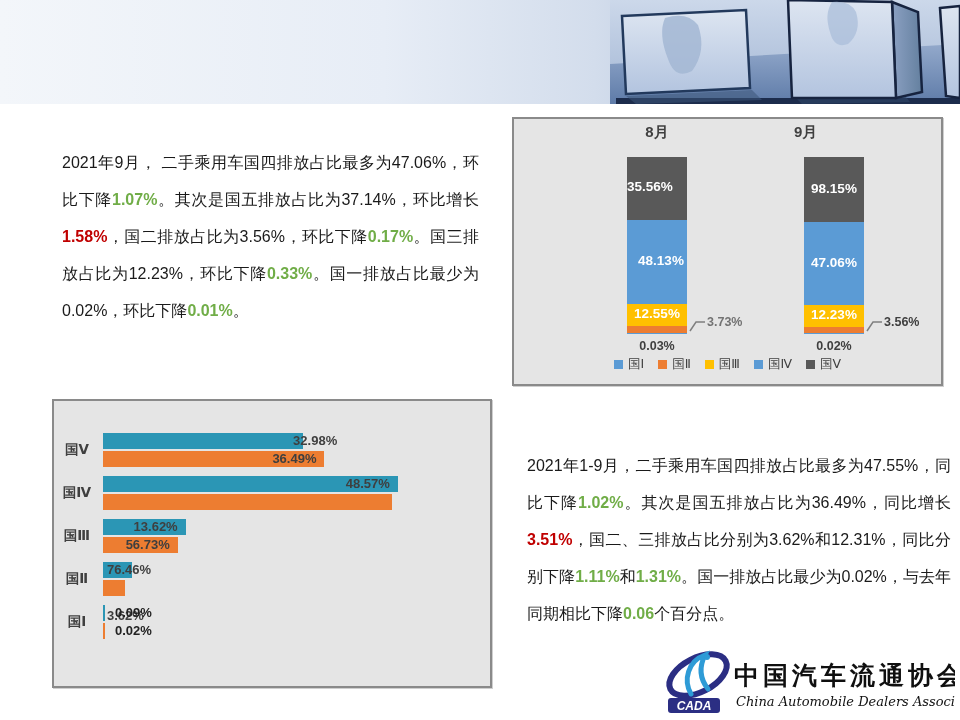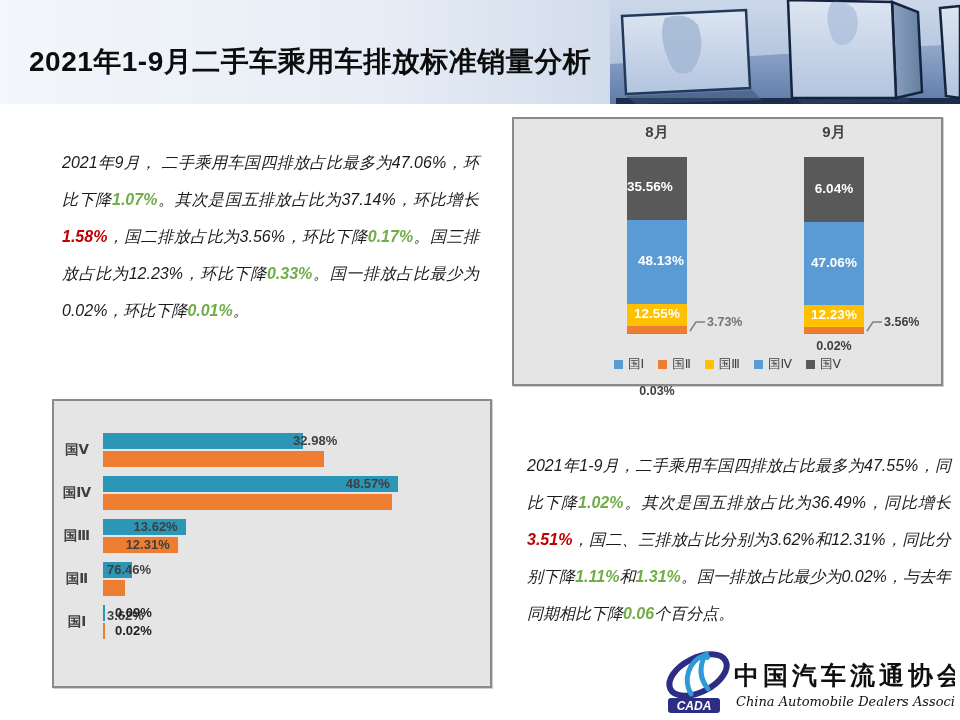--- a/index.html
+++ b/index.html
@@ -16,21 +16,20 @@
   }
   .header-cubes { position:absolute; right:0; top:0; width:350px; height:104px; }
   .slide-title {
     position:absolute; left:29px; top:43px; font-size:28px; font-weight:bold;
     color:#0d0d0d; letter-spacing:0.5px; white-space:nowrap;
   }
   
   .analysis {
     position:absolute; font-size:16px; line-height:37px; text-align:justify;
     color:#1a1a1a;
-    font-style:italic;
   }
   .analysis-left  { left:62px;  top:144px; width:417px; }
   .analysis-right { left:527px; top:447px; width:424px; }
   
   .panel {
     position:absolute; background:#e5e5e5; border:2px solid #8a8a8a;
     box-shadow:1px 1px 0 #cfcfcf;
   }
   .panel-top    { left:512px; top:117px; width:431px; height:269px; }
   .panel-bottom { left:52px;  top:399px; width:440px; height:289px; }
@@ -69,54 +68,53 @@
     <polygon points="12,16 136,10 140,88 16,94" fill="url(#gFace)" stroke="#22395c" stroke-width="2.5"></polygon>
     <path d="M55,18 q22,-7 33,7 q9,26 -6,46 q-17,9 -24,-12 q-10,-25 -3,-41 z" fill="#a3b7d4" opacity="0.85"></path>
 
     <polygon points="184,96 292,92 300,102 192,104" fill="#2e4668" opacity="0.6"></polygon>
     <polygon points="282,2 308,12 312,92 286,98" fill="url(#gSide)" stroke="#16233f" stroke-width="2.5"></polygon>
     <polygon points="178,0 282,2 286,98 182,98" fill="url(#gFace)" stroke="#16233f" stroke-width="2.5"></polygon>
     <path d="M222,2 q18,-2 24,10 q6,20 -8,32 q-14,5 -18,-12 q-6,-18 2,-30 z" fill="#a8bcd8" opacity="0.7"></path>
 
     <polygon points="330,8 350,6 350,98 336,96" fill="url(#gFace)" stroke="#16233f" stroke-width="2.5"></polygon>
   </svg>
-  <h1 class="slide-title">2021年1-9月二手车乘用车排放标准销量分析</h1>
 </div>
 
 <p class="analysis analysis-left" id="leftText"><span>2021年9月， 二手乘用车国四排放占比最多为47.06%，环比下降</span><span style="color: rgb(112, 173, 71); font-weight: bold;">1.07%</span><span>。其次是国五排放占比为37.14%，环比增长</span><span style="color: rgb(192, 0, 0); font-weight: bold;">1.58%</span><span>，国二排放占比为3.56%，环比下降</span><span style="color: rgb(112, 173, 71); font-weight: bold;">0.17%</span><span>。国三排放占比为12.23%，环比下降</span><span style="color: rgb(112, 173, 71); font-weight: bold;">0.33%</span><span>。国一排放占比最少为0.02%，环比下降</span><span style="color: rgb(112, 173, 71); font-weight: bold;">0.01%</span><span>。</span></p>
 
 <section class="panel panel-top" id="chart1">
     <div style="left: 103px; top: 4px; width: 80px; text-align: center; font-size: 15px; font-weight: bold; color: rgb(63, 63, 63);">8月</div>
     <div style="left: 113px; top: 213.947px; width: 60px; height: 0.4px; background: rgb(91, 155, 213);"></div>
-    <div style="left: 103px; top: 220px; width: 80px; text-align: center; font-size: 12.5px; font-weight: bold; color: rgb(63, 63, 63); margin-top: 45px;">0.03%</div>
+    <div style="left: 103px; top: 220px; width: 80px; text-align: center; font-size: 12.5px; font-weight: bold; color: rgb(63, 63, 63);">0.03%</div>
     <div style="left: 113px; top: 207.382px; width: 60px; height: 6.5648px; background: rgb(237, 125, 49);"></div>
     <svg width="18" height="15" style="position: absolute; left: 174px; top: 198.665px; overflow: visible;">
       <path d="M17,4 L8,4 L2,13" stroke="#7f7f7f" stroke-width="1.5" fill="none"></path>
     </svg>
     <div style="left: 193px; top: 195.665px; font-size: 12.5px; font-weight: bold; color: #737373; white-space: nowrap;">3.73%</div>
     <div style="left: 113px; top: 185.294px; width: 60px; height: 22.088px; background: rgb(255, 192, 0);"></div>
     <div style="left: 113px; top: 187.338px; width: 60px; text-align: center; font-size: 13.5px; font-weight: bold; color: rgb(255, 255, 255);">12.55%</div>
     <div style="left: 113px; top: 100.586px; width: 60px; height: 84.7088px; background: rgb(91, 155, 213);"></div>
     <div style="left: 113px; top: 133.94px; width: 60px; text-align: center; font-size: 13.5px; font-weight: bold; color: rgb(255, 255, 255); padding-left: 8px;">48.13%</div>
     <div style="left: 113px; top: 38px; width: 60px; height: 62.5856px; background: rgb(89, 89, 89);"></div>
     <div style="left: 113px; top: 60.2928px; width: 40px; text-align: center; font-size: 13.5px; font-weight: bold; color: rgb(255, 255, 255);">35.56%</div>
-    <div style="left: 280px; top: 4px; width: 80px; text-align: center; font-size: 15px; font-weight: bold; color: rgb(63, 63, 63);">9月</div>
+    <div style="left: 280px; top: 4px; width: 80px; text-align: left; font-size: 15px; font-weight: bold; color: rgb(63, 63, 63);">9月</div>
     <div style="left: 290px; top: 213.965px; width: 60px; height: 0.4px; background: rgb(91, 155, 213);"></div>
     <div style="left: 280px; top: 220px; width: 80px; text-align: center; font-size: 12.5px; font-weight: bold; color: rgb(63, 63, 63);">0.02%</div>
     <div style="left: 290px; top: 207.699px; width: 60px; height: 6.2656px; background: rgb(237, 125, 49);"></div>
     <svg width="18" height="15" style="position: absolute; left: 351px; top: 198.832px; overflow: visible;">
       <path d="M17,4 L8,4 L2,13" stroke="#7f7f7f" stroke-width="1.5" fill="none"></path>
     </svg>
     <div style="left: 370px; top: 195.832px; font-size: 12.5px; font-weight: bold; color: rgb(63, 63, 63); white-space: nowrap;">3.56%</div>
     <div style="left: 290px; top: 186.174px; width: 60px; height: 21.5248px; background: rgb(255, 192, 0);"></div>
     <div style="left: 290px; top: 187.937px; width: 60px; text-align: center; font-size: 13.5px; font-weight: bold; color: rgb(255, 255, 255);">12.23%</div>
     <div style="left: 290px; top: 103.349px; width: 60px; height: 82.8256px; background: rgb(91, 155, 213);"></div>
     <div style="left: 290px; top: 135.762px; width: 60px; text-align: center; font-size: 13.5px; font-weight: bold; color: rgb(255, 255, 255);">47.06%</div>
     <div style="left: 290px; top: 37.9824px; width: 60px; height: 65.3664px; background: rgb(89, 89, 89);"></div>
-    <div style="left: 290px; top: 61.6656px; width: 60px; text-align: center; font-size: 13.5px; font-weight: bold; color: rgb(255, 255, 255);">6.04%</div>
+    <div style="left: 290px; top: 61.6656px; width: 60px; text-align: center; font-size: 13.5px; font-weight: bold; color: rgb(255, 255, 255);">98.15%</div>
     <div style="position: absolute; left: 0px; top: 237px; width: 100%; display: flex; justify-content: center; align-items: center; gap: 14px;">
       <div style="display: flex; align-items: center; gap: 5px; position: static;">
         <div style="position: static; width: 9px; height: 9px; background: rgb(91, 155, 213);"></div>
         <div style="position: static; font-size: 12.5px; color: rgb(64, 64, 64); font-weight: normal; white-space: nowrap;">国Ⅰ</div>
       </div>
       <div style="display: flex; align-items: center; gap: 5px; position: static;">
         <div style="position: static; width: 9px; height: 9px; background: rgb(237, 125, 49);"></div>
         <div style="position: static; font-size: 12.5px; color: rgb(64, 64, 64); font-weight: normal; white-space: nowrap;">国Ⅱ</div>
       </div>
       <div style="display: flex; align-items: center; gap: 5px; position: static;">
@@ -132,29 +130,30 @@
         <div style="position: static; font-size: 12.5px; color: rgb(64, 64, 64); font-weight: normal; white-space: nowrap;">国Ⅴ</div>
       </div>
     </div>
   </section>
 
 <section class="panel panel-bottom" id="chart2">
     <div style="left: 2px; top: 40px; width: 42px; text-align: center; font-size: 13.5px; font-weight: bold; color: rgb(63, 63, 63);">国Ⅴ</div>
     <div style="left: 49px; top: 32px; width: 200.189px; height: 16px; background: rgb(43, 150, 181);"></div>
     <div style="top: 32px; font-size: 13px; font-weight: bold; color: rgb(63, 63, 63); line-height: 16px; white-space: nowrap; left: 49px; width: 192.189px; text-align: right; margin-left: 42px;">32.98%</div>
     <div style="left: 49px; top: 50px; width: 221.494px; height: 16px; background: rgb(237, 125, 49);"></div>
+    <div style="top: 50px; font-size: 13px; font-weight: bold; color: rgb(63, 63, 63); line-height: 16px; white-space: nowrap; left: 49px; width: 213.494px; text-align: right;">36.49%</div>
     <div style="left: 2px; top: 83px; width: 42px; text-align: center; font-size: 13.5px; font-weight: bold; color: rgb(63, 63, 63);">国Ⅳ</div>
     <div style="left: 49px; top: 75px; width: 294.82px; height: 16px; background: rgb(43, 150, 181);"></div>
     <div style="top: 75px; font-size: 13px; font-weight: bold; color: rgb(63, 63, 63); line-height: 16px; white-space: nowrap; left: 49px; width: 286.82px; text-align: right;">48.57%</div>
     <div style="left: 49px; top: 93px; width: 288.628px; height: 16px; background: rgb(237, 125, 49);"></div>
     <div style="left: 2px; top: 126px; width: 42px; text-align: center; font-size: 13.5px; font-weight: bold; color: rgb(63, 63, 63);">国Ⅲ</div>
     <div style="left: 49px; top: 118px; width: 82.6734px; height: 16px; background: rgb(43, 150, 181);"></div>
     <div style="top: 118px; font-size: 13px; font-weight: bold; color: rgb(63, 63, 63); line-height: 16px; white-space: nowrap; left: 49px; width: 74.6734px; text-align: right;">13.62%</div>
     <div style="left: 49px; top: 136px; width: 74.7217px; height: 16px; background: rgb(237, 125, 49);"></div>
-    <div style="top: 136px; font-size: 13px; font-weight: bold; color: rgb(63, 63, 63); line-height: 16px; white-space: nowrap; left: 49px; width: 66.7217px; text-align: right;">12.31%</div>
+    <div style="top: 136px; font-size: 13px; font-weight: bold; color: rgb(63, 63, 63); line-height: 16px; white-space: nowrap; left: 49px; width: 66.7217px; text-align: right;">56.73%</div>
     <div style="left: 2px; top: 169px; width: 42px; text-align: center; font-size: 13.5px; font-weight: bold; color: rgb(63, 63, 63);">国Ⅱ</div>
     <div style="left: 49px; top: 161px; width: 28.7718px; height: 16px; background: rgb(43, 150, 181);"></div>
     <div style="top: 161px; font-size: 13px; font-weight: bold; color: rgb(63, 63, 63); line-height: 16px; white-space: nowrap; left: 53px;">76.46%</div>
     <div style="left: 49px; top: 179px; width: 21.9734px; height: 16px; background: rgb(237, 125, 49);"></div>
     <div style="top: 179px; font-size: 13px; font-weight: bold; color: rgb(63, 63, 63); line-height: 16px; white-space: nowrap; left: 53px; margin-top: 28px;">3.62%</div>
     <div style="left: 2px; top: 212px; width: 42px; text-align: center; font-size: 13.5px; font-weight: bold; color: rgb(63, 63, 63);">国Ⅰ</div>
     <div style="left: 49px; top: 204px; width: 2px; height: 16px; background: rgb(43, 150, 181);"></div>
     <div style="top: 204px; font-size: 13px; font-weight: bold; color: rgb(34, 34, 34); line-height: 16px; white-space: nowrap; left: 61px;">0.09%</div>
     <div style="left: 49px; top: 222px; width: 2px; height: 16px; background: rgb(237, 125, 49);"></div>
     <div style="top: 222px; font-size: 13px; font-weight: bold; color: rgb(34, 34, 34); line-height: 16px; white-space: nowrap; left: 61px;">0.02%</div>

